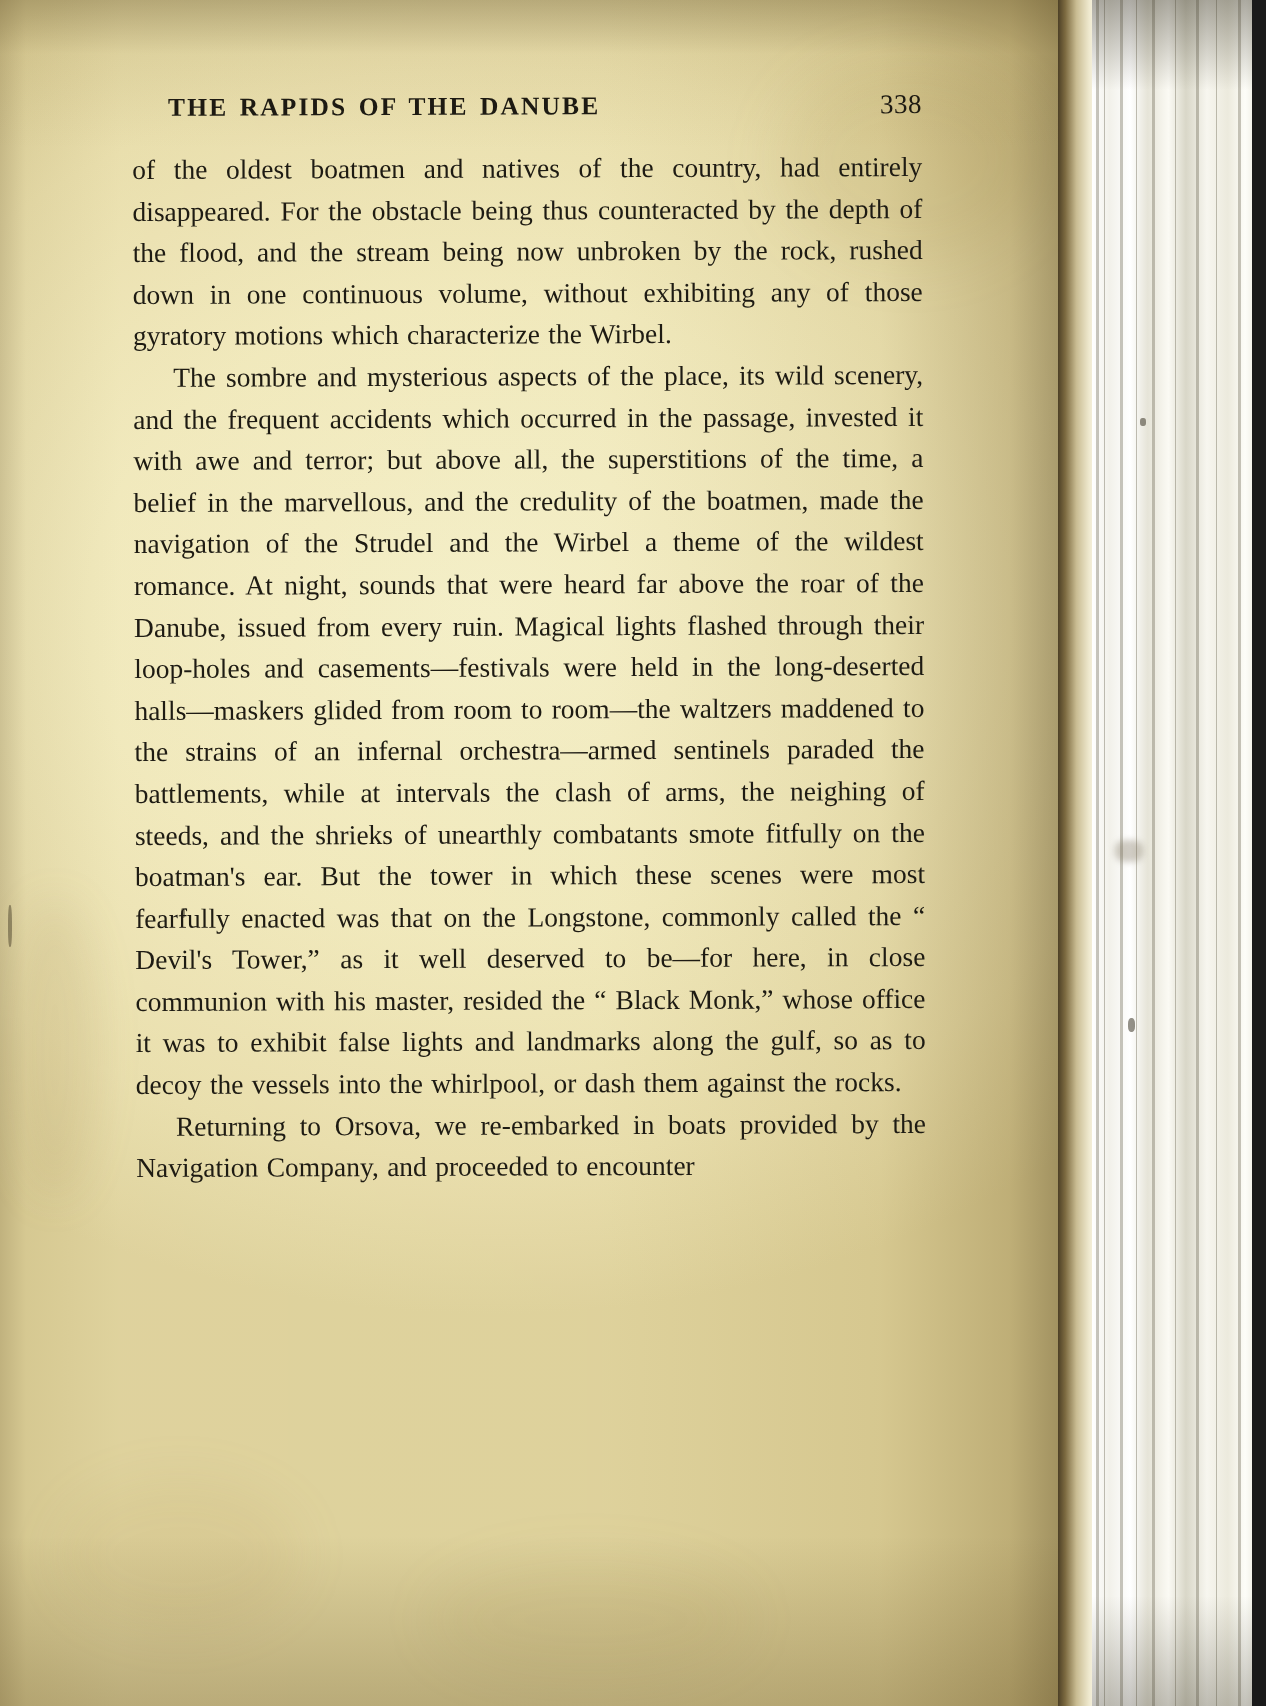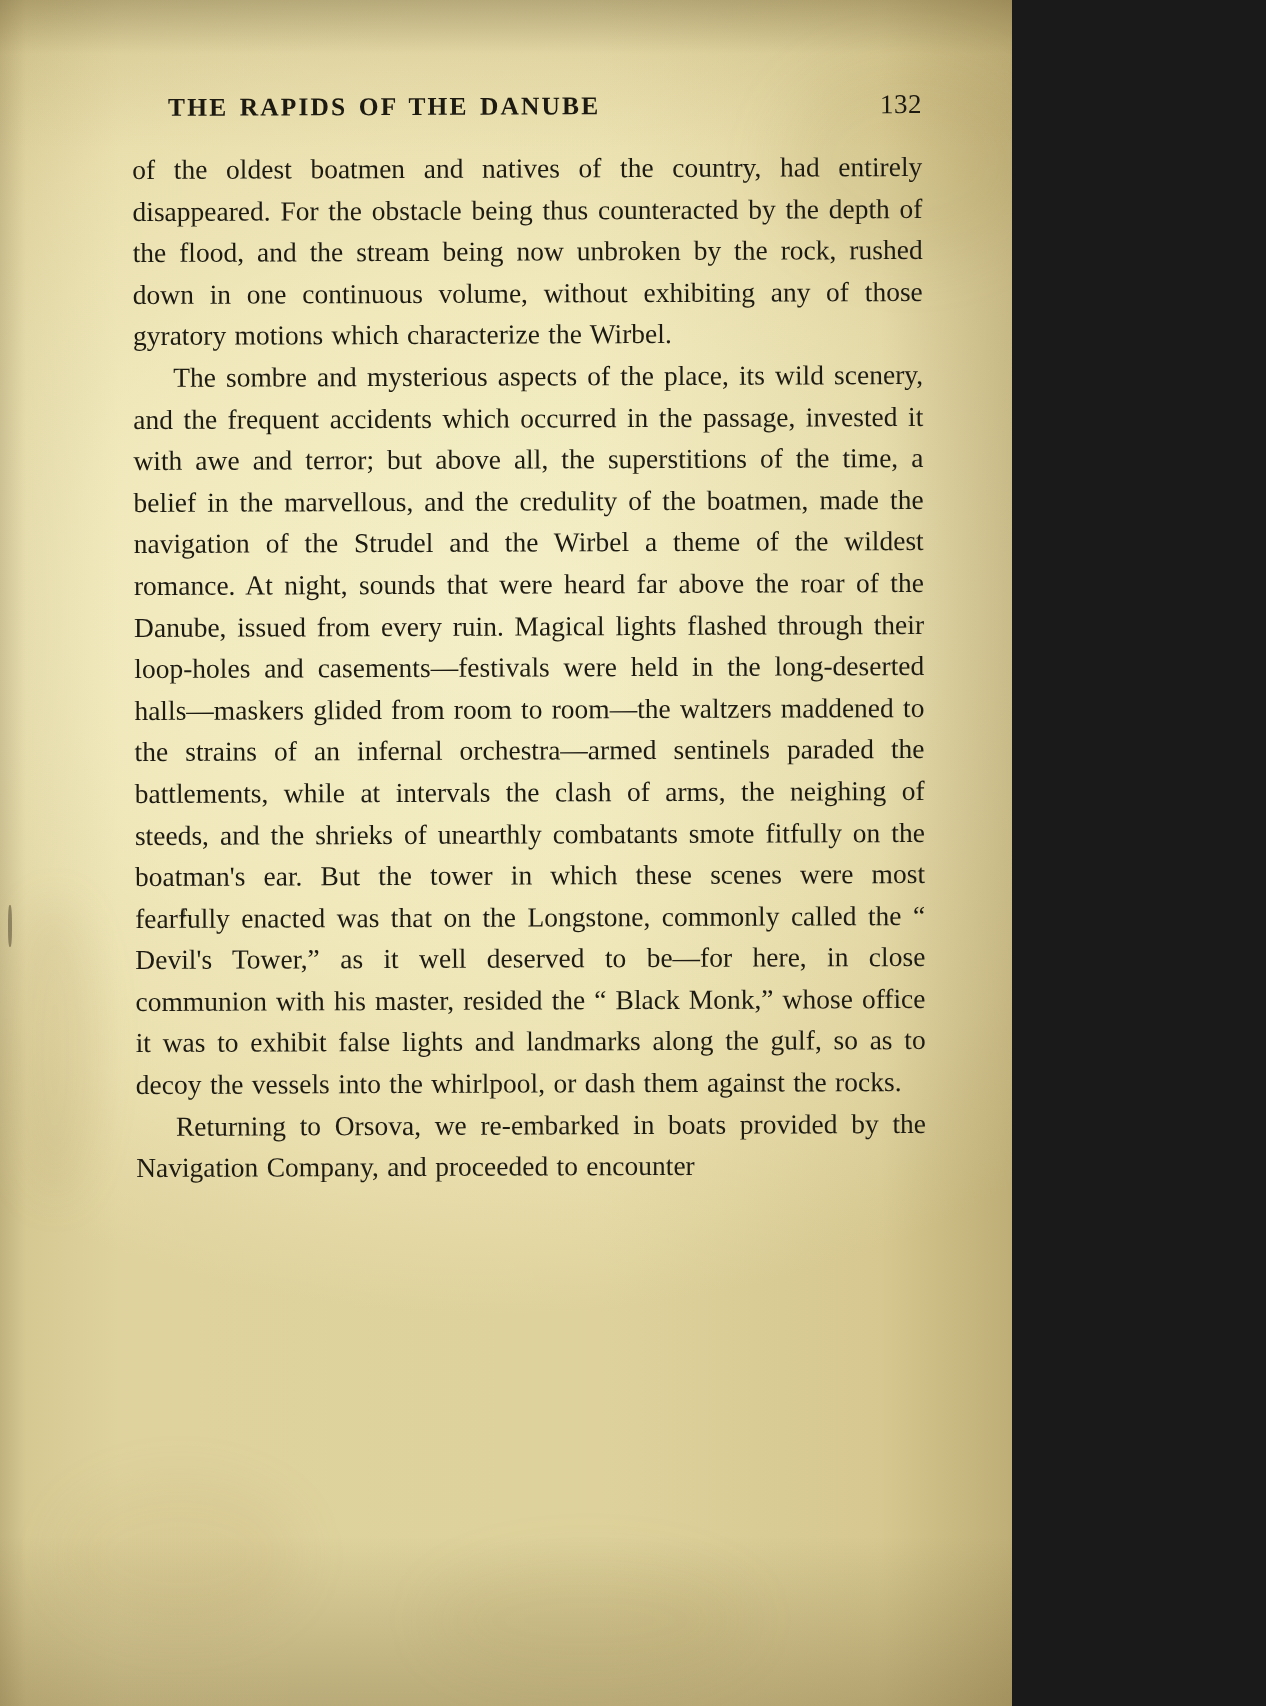--- a/index.html
+++ b/index.html
@@ -2,21 +2,21 @@
 <html><head>
 <meta charset="utf-8">
 <style>
   html, body {
     margin: 0;
     padding: 0;
     background: #1a1a1a;
   }
   #page {
     position: relative;
-    width: 1012px;
+    width: 1252px;
     height: 1706px;
     overflow: hidden;
     background: #8b5cf6;
     font-family: "Liberation Serif", serif;
   }
 
   
   #leaf {
     position: absolute;
     left: 0;
@@ -182,21 +182,21 @@
   <div class="edge-line" style="left:1258px;"></div>
   <div class="speck" style="left:1140px; top:418px; width:6px; height:8px;"></div>
   <div class="speck" style="left:1115px; top:840px; width:28px; height:22px; background:rgba(120,110,85,0.35); filter:blur(3px);"></div>
   <div class="speck" style="left:1128px; top:1018px; width:7px; height:14px;"></div>
   <div id="edge-shadow-top"></div>
 
   <div id="textblock">
 
     <div id="running-head">
       <div id="head-title">THE RAPIDS OF THE DANUBE</div>
-      <div id="page-number">132</div>
+      <div id="page-number">338</div>
     </div>
 
     <p class="para">of the oldest boatmen and natives of the country, had entirely disappeared.  For the obstacle being thus counteracted by the depth of the flood, and the stream being now unbroken by the rock, rushed down in one continuous volume, without exhibiting any of those gyratory motions which characterize the Wirbel.</p>
     <p class="para indent">The sombre and mysterious aspects of the place, its wild scenery, and the frequent accidents which occurred in the passage, invested it with awe and terror; but above all, the superstitions of the time, a belief in the marvellous, and the credulity of the boatmen, made the navigation of the Strudel and the Wirbel a theme of the wildest romance. At night, sounds that were heard far above the roar of the Danube, issued from every ruin.  Magical lights flashed through their loop-holes and casements—festivals were held in the long-deserted halls—maskers glided from room to room—the waltzers maddened to the strains of an infernal orchestra—armed sentinels paraded the battlements, while at intervals the clash of arms, the neighing of steeds, and the shrieks of unearthly combatants smote fitfully on the boatman's ear.  But the tower in which these scenes were most fearfully enacted was that on the Longstone, commonly called the “ Devil's Tower,” as it well deserved to be—for here, in close communion with his master, resided the “ Black Monk,” whose office it was to exhibit false lights and landmarks along the gulf, so as to decoy the vessels into the whirlpool, or dash them against the rocks.</p>
     <p class="para indent">Returning to Orsova, we re-embarked in boats provided by the Navigation Company, and proceeded to encounter</p>
 
   </div>
 
 </div>
 

